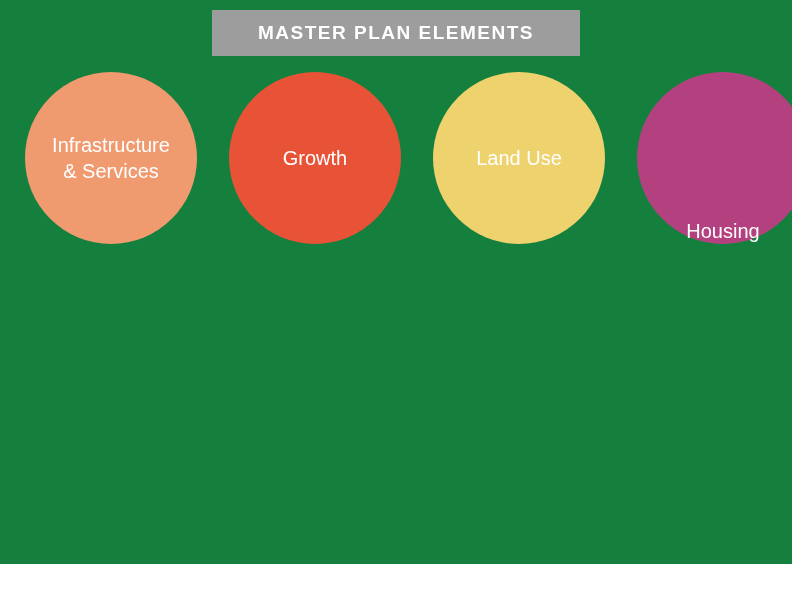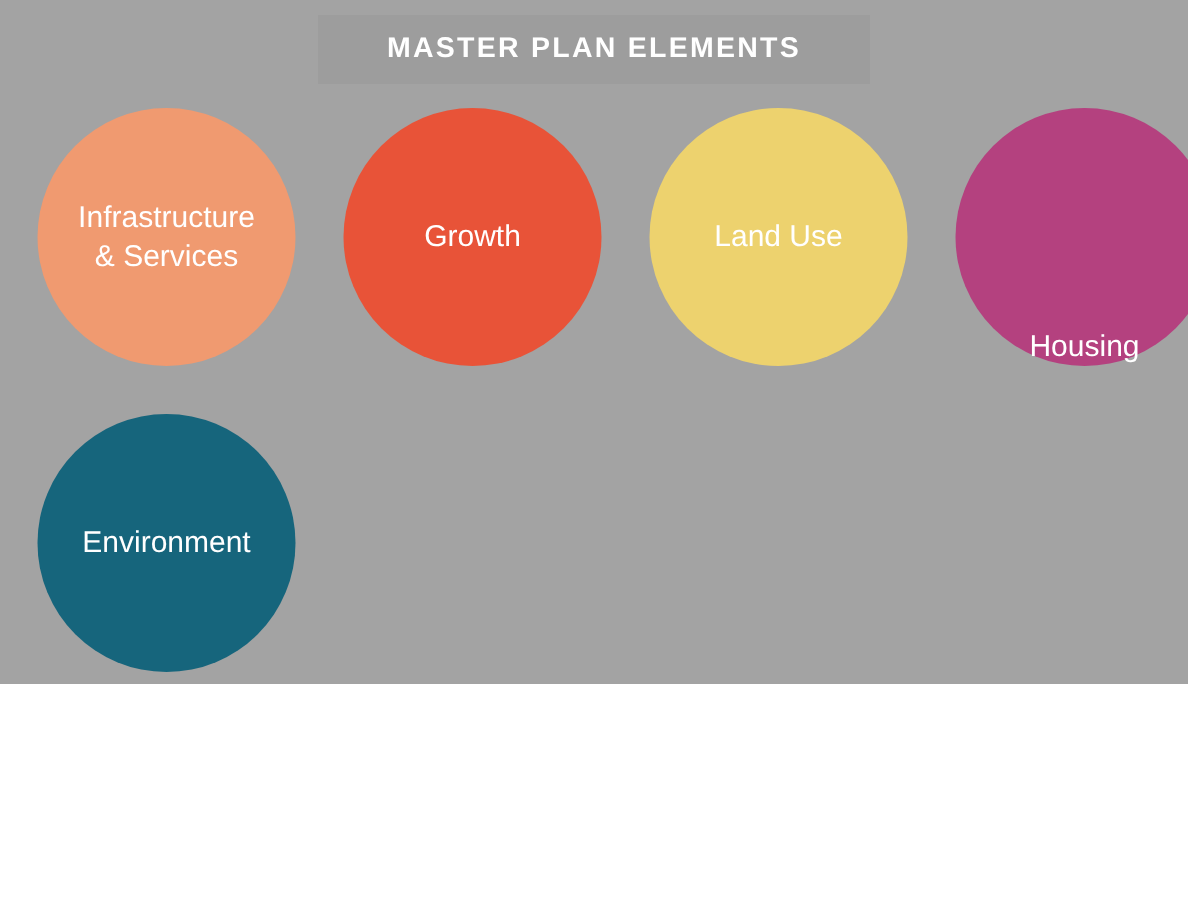--- a/index.html
+++ b/index.html
@@ -3,22 +3,22 @@
 <meta charset="utf-8">
 <style>
   html, body {
     margin: 0;
     padding: 0;
     background: #ffffff;
   }
   .page {
     position: relative;
     width: 792px;
-    height: 456px;
-    background: #a3a3a3;
+    height: 564px;
+    background: #15803d;
     font-family: "Liberation Sans", sans-serif;
     overflow: hidden;
   }
   .banner {
     position: absolute;
     top: 10px;
     left: 50%;
     transform: translateX(-50%);
     width: 368px;
     height: 46px;
@@ -81,21 +81,18 @@
 
     <div class="circle" style="background: rgb(237, 210, 110);">
       <span class="circle-label">Land Use</span>
     </div>
 
     <div class="circle" style="background: rgb(180, 65, 127); align-items: flex-end;">
       <span class="circle-label">Housing</span>
     </div>
 
 
-    <div class="circle" style="background: rgb(22, 101, 124);">
-      <span class="circle-label">Environment</span>
-    </div>
 
 
 
   </div>
 
 </div>
 
 </body></html>

